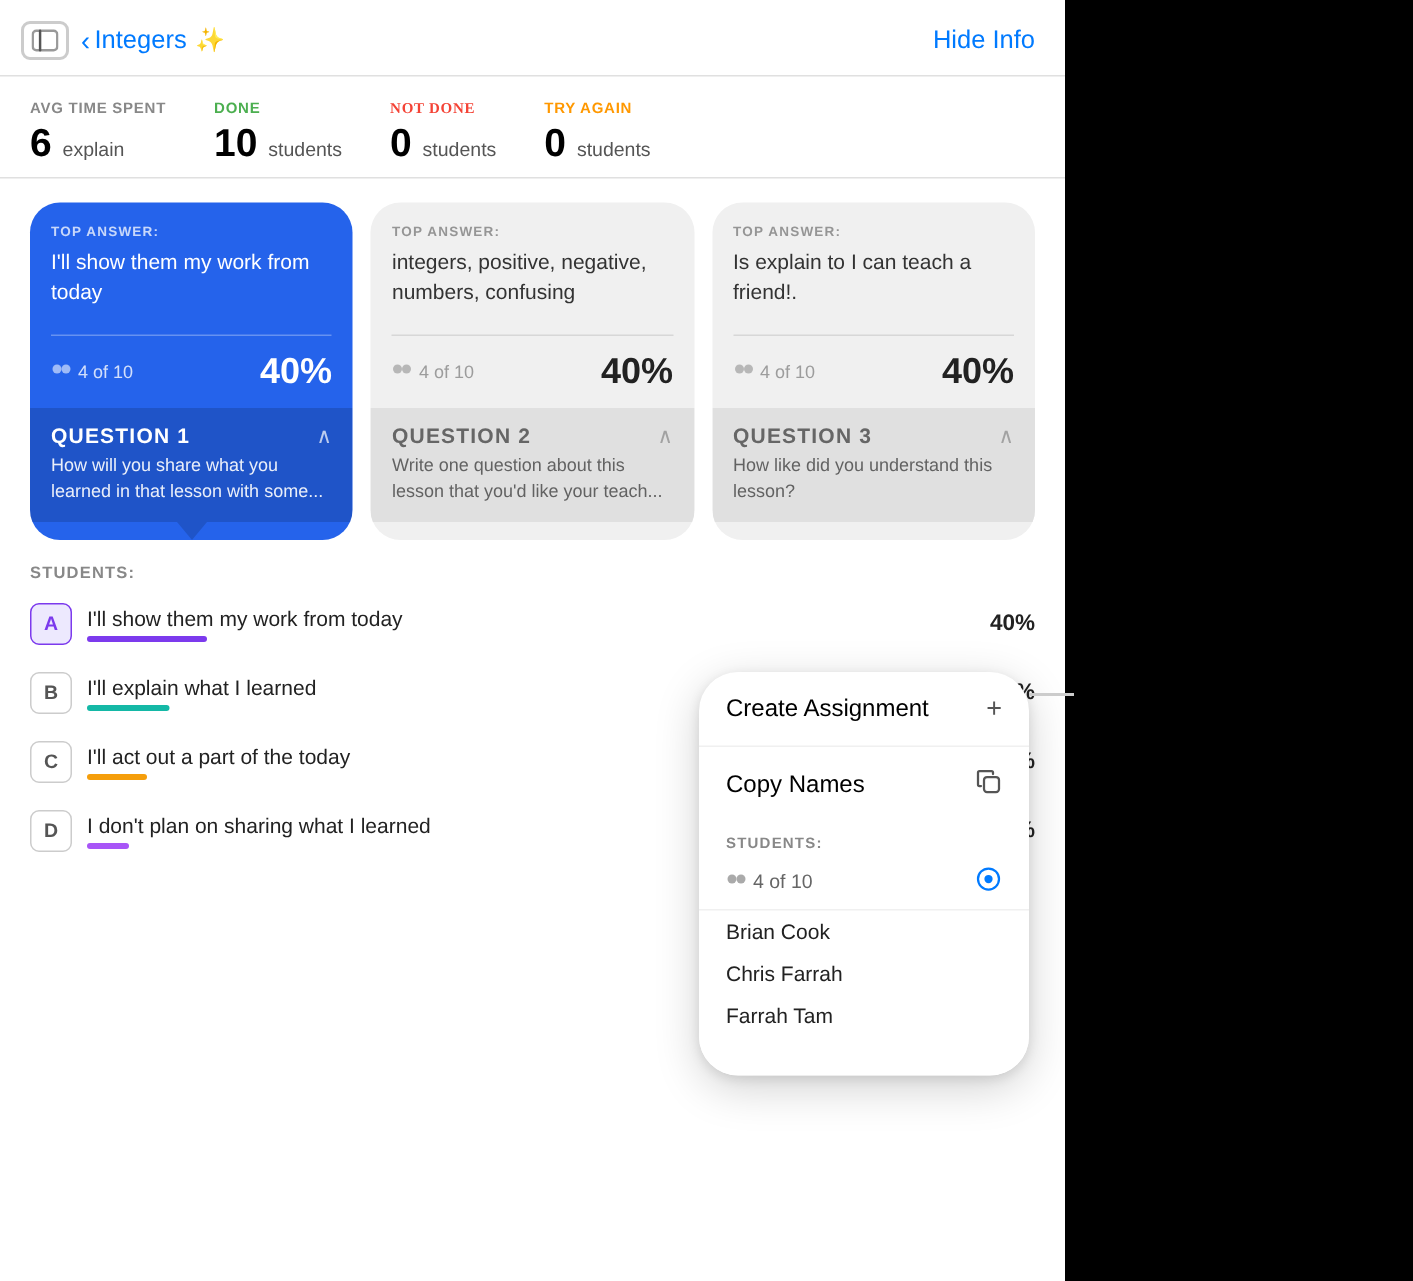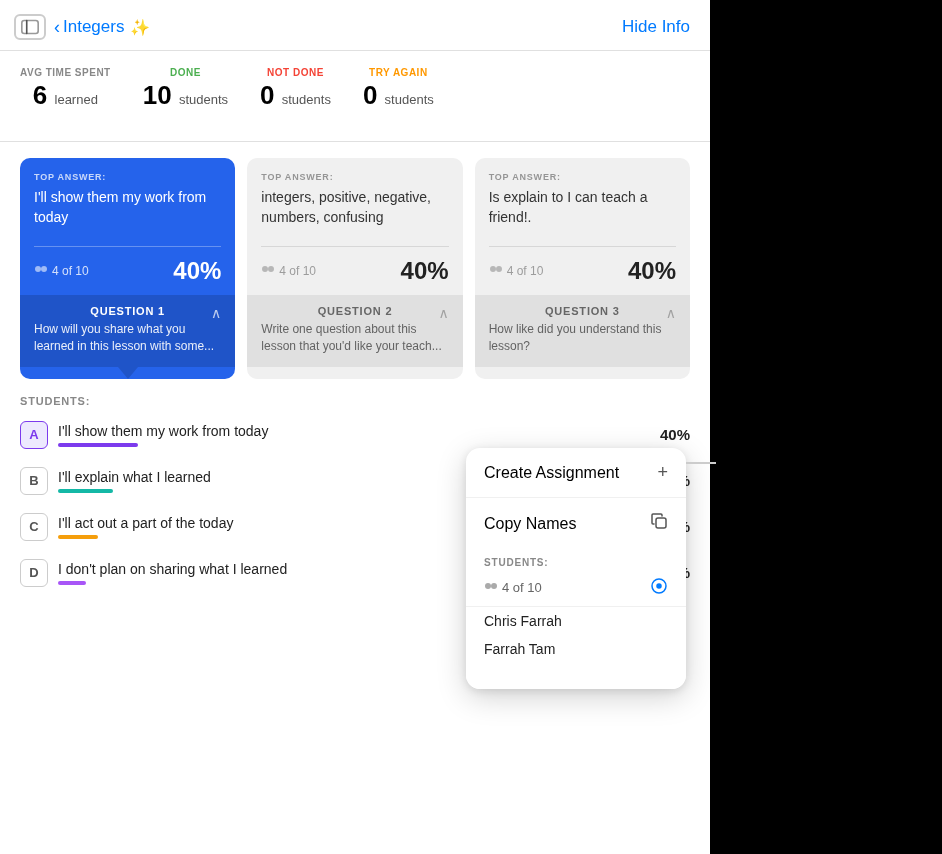--- a/index.html
+++ b/index.html
@@ -65,38 +65,37 @@
     .divider {
       height: 1px;
       background: #e0e0e0;
       margin: 0 0 16px 0;
     }
     .stats-row {
       display: flex;
       align-items: flex-start;
       padding: 0 20px;
       gap: 0;
-      margin-bottom: 30px;
-      text-align: center;
+      margin-bottom: 7px;
     }
     .stat-block {
       display: flex;
       flex-direction: column;
       gap: 2px;
       padding-right: 32px;
     }
     .stat-label {
       font-size: 10px;
       font-weight: 600;
       color: #888;
       letter-spacing: 0.5px;
       text-transform: uppercase;
     }
     .stat-label.done { color: #4CAF50; }
-    .stat-label.not-done { color: #F44336; }
+    .stat-label.not-done { color: #F44336; font-family: Liberation Serif, serif; }
     .stat-label.try-again { color: #FF9800; }
     .stat-value {
       font-size: 26px;
       font-weight: 700;
       color: #000;
     }
     .stat-unit {
       font-size: 13px;
       font-weight: 400;
       color: #555;
@@ -107,21 +106,21 @@
       margin: 0 0 16px 0;
     }
     .cards-row {
       display: flex;
       gap: 12px;
       padding: 0 20px;
       margin-bottom: 16px;
     }
     .question-card {
       flex: 1;
-      border-radius: 10px;
+      border-radius: 20px;
       overflow: hidden;
       min-width: 0;
       position: relative;
     }
     .card-blue {
       background: #2563EB;
       color: #fff;
     }
     .card-gray {
       background: #f0f0f0;
@@ -175,26 +174,25 @@
       background: rgba(0,0,0,0.15);
       padding: 10px 14px 12px 14px;
       position: relative;
     }
     .card-bottom-gray {
       background: #e0e0e0;
       padding: 10px 14px 12px 14px;
       position: relative;
     }
     .q-label {
-      font-size: 11px;
+      font-size: 14px;
       font-weight: 700;
       letter-spacing: 0.8px;
       text-transform: uppercase;
       margin-bottom: 4px;
-      text-align: center;
     }
     .q-text {
       font-size: 12px;
       line-height: 1.4;
       opacity: 0.9;
     }
     .chevron-up {
       position: absolute;
       top: 10px;
       right: 14px;
@@ -269,21 +267,21 @@
       flex-shrink: 0;
     }
 
     
     .dropdown-popup {
       position: absolute;
       top: 448px;
       left: 466px;
       width: 220px;
       background: #fff;
-      border-radius: 14px;
+      border-radius: 26px;
       box-shadow: 0 8px 30px rgba(0,0,0,0.18), 0 2px 8px rgba(0,0,0,0.1);
       z-index: 100;
       overflow: hidden;
     }
     .dropdown-item {
       display: flex;
       align-items: center;
       justify-content: space-between;
       padding: 14px 18px;
       font-size: 16px;
@@ -336,21 +334,21 @@
     </div>
     <div class="hide-info">Hide Info</div>
   </div>
 
   <div class="divider"></div>
 
   <div class="stats-row">
     <div class="stat-block">
       <span class="stat-label">AVG TIME SPENT</span>
       <span class="stat-value">
-        <span>6</span> <span class="stat-unit">learned</span>
+        <span>6</span> <span class="stat-unit">explain</span>
       </span>
     </div>
     <div class="stat-block">
       <span class="stat-label done">DONE</span>
       <span class="stat-value">
         <span>10</span> <span class="stat-unit">students</span>
       </span>
     </div>
     <div class="stat-block">
       <span class="stat-label not-done">NOT DONE</span>
@@ -380,21 +378,21 @@
           <svg width="14" height="12" viewBox="0 0 14 12" fill="rgba(255,255,255,0.7)">
               <circle cx="4" cy="4" r="3"></circle>
               <circle cx="10" cy="4" r="3"></circle>
             </svg>
           4 of 10
         </span>
         <span class="card-pct">40%</span>
       </div>
       <div class="card-bottom">
         <div class="q-label">QUESTION 1</div>
-        <div class="q-text">How will you share what you learned in this lesson with some...</div>
+        <div class="q-text">How will you share what you learned in that lesson with some...</div>
         <div class="chevron-up">∧</div>
       </div>
       <div class="speech-tail"></div>
     </div>
 
     <div class="question-card card-gray">
       <div class="card-top">
         <div class="top-answer-label" style="color:#777">TOP ANSWER:</div>
         <div class="top-answer-text" style="color:#333">integers, positive, negative, numbers, confusing</div>
       </div>
@@ -506,18 +504,19 @@
           </svg>
         <span>4 of 10</span>
       </span>
       <span>
         <svg width="18" height="18" viewBox="0 0 18 18" fill="none" stroke="#007AFF" stroke-width="1.5">
             <circle cx="9" cy="9" r="7"></circle>
             <circle cx="9" cy="9" r="2" fill="#007AFF"></circle>
           </svg>
       </span>
     </div>
+    <div class="student-name">Brian Cook</div>
     <div class="student-name">Chris Farrah</div>
     <div class="student-name">Farrah Tam</div>
   </div>
 </div>
 
 <div class="connector-line"></div>
 
 </body></html>

